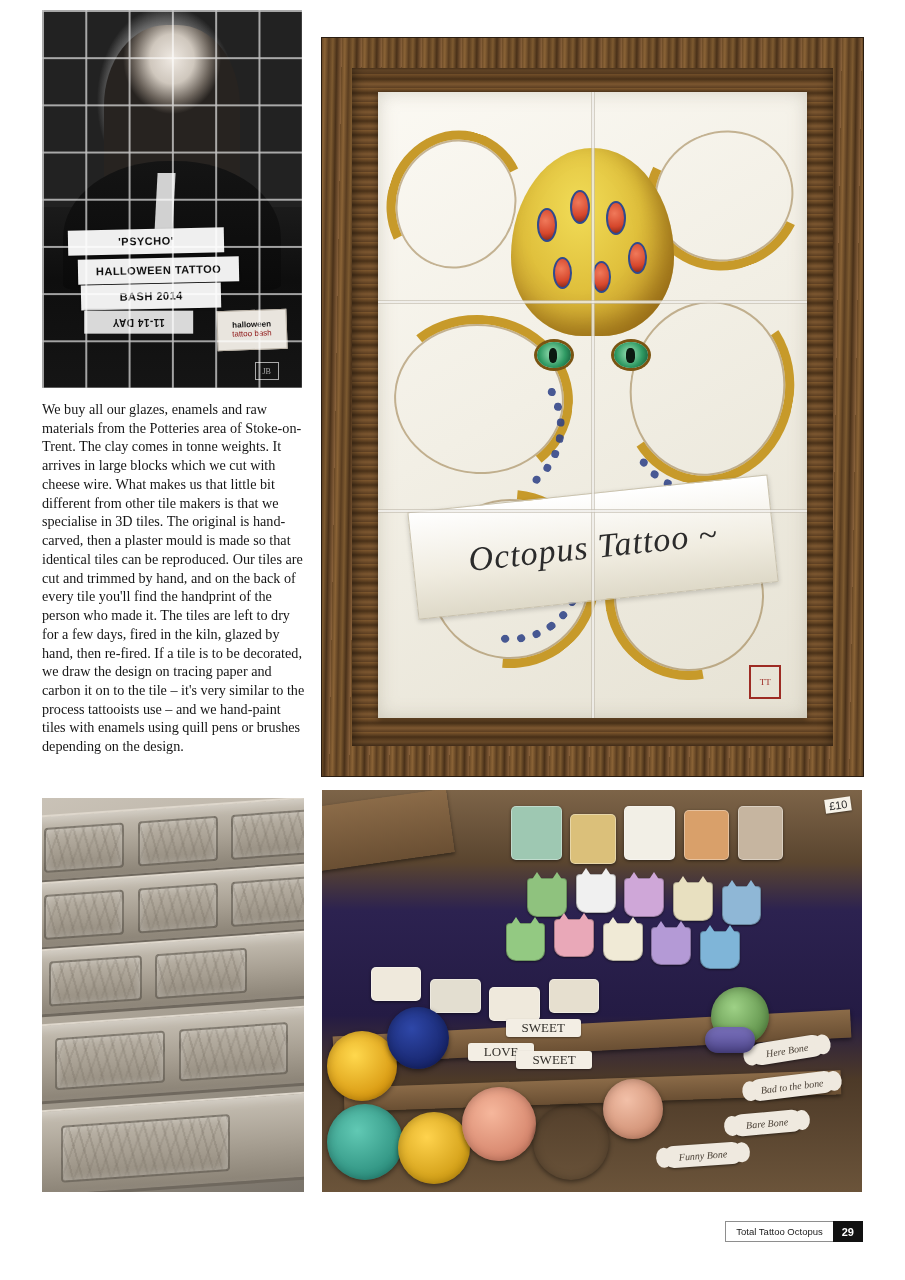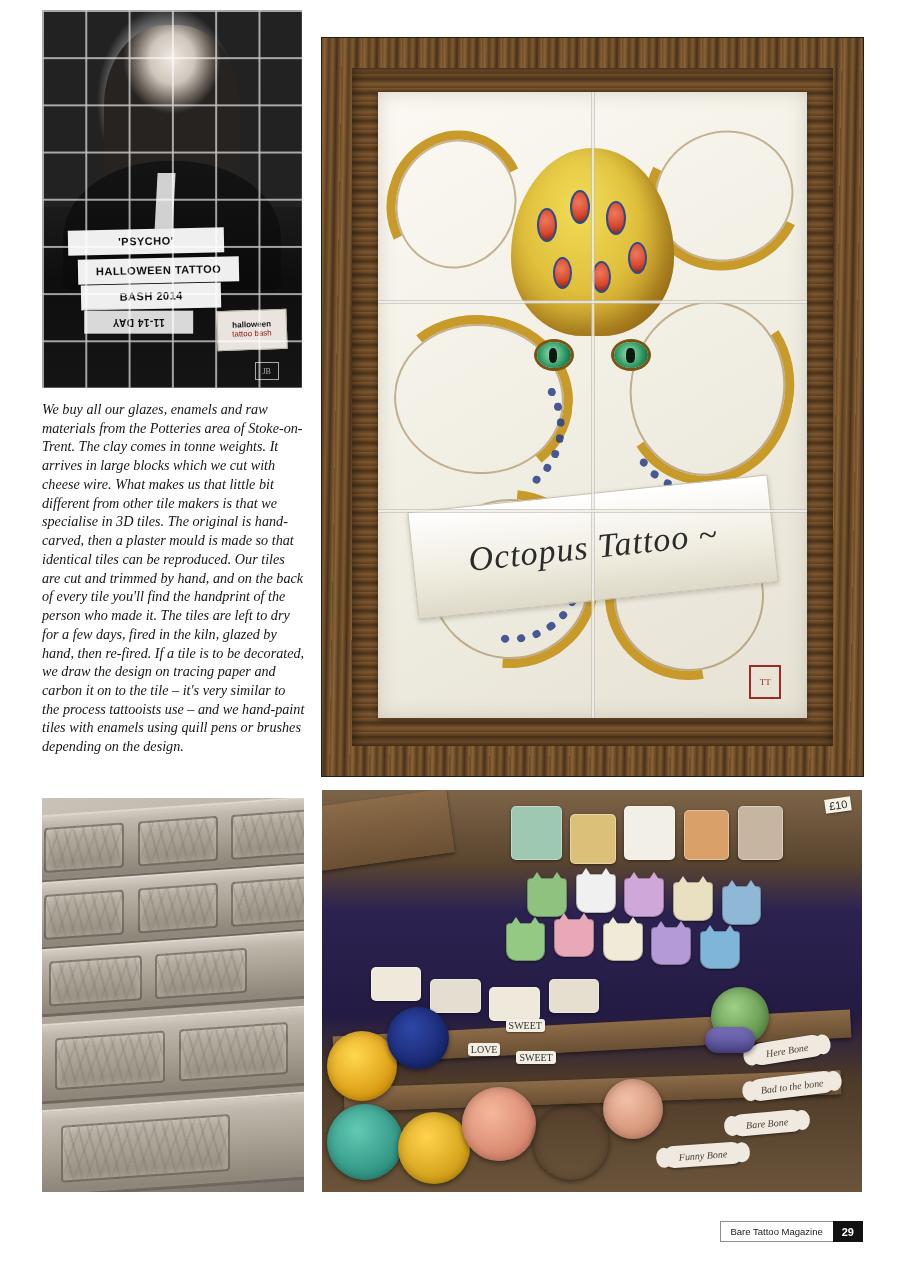--- a/index.html
+++ b/index.html
@@ -163,21 +163,20 @@
     color: #a51f34;
     line-height: 1.25;
   }
   .article p {
     margin: 0;
     font-size: 14.2px;
     line-height: 1.32;
     color: #151515;
     text-align: left;
     hyphens: auto;
-    font-style: italic;
   }
 
   
   .photo-octopus {
     position: absolute;
     left: 322px;
     top: 38px;
     width: 541px;
     height: 738px;
     background: #3a2a1b;
@@ -415,25 +414,25 @@
     width: 16px; height: 20px;
     background: #efe9df;
     border-radius: 50%;
     top: 1px;
   }
   .bone-tag::before { left: -7px; }
   .bone-tag::after  { right: -7px; }
   .heart-tag {
     position: absolute;
     font-family: "Liberation Serif", serif;
-    font-size: 10px;
+    font-size: 13px;
     color: #33302b;
     background: #f3eee4;
     border-radius: 3px;
-    padding: 1px 3px;
+    padding: 1px 16px;
     box-shadow: 0 1px 2px rgba(0,0,0,.4);
   }
   .price-tag {
     position: absolute;
     font-family: "Liberation Sans", sans-serif;
     font-size: 11px;
     color: #2b2b2b;
     background: #f6f2e8;
     padding: 1px 4px;
     transform: rotate(-8deg);
@@ -612,15 +611,15 @@
   <div class="coaster" style="left:1%;top:78%;width:76px;height:76px;background:radial-gradient(circle at 40% 35%,#61c9b4,#2c8f7e 75%);"></div>
   <div class="coaster" style="left:14%;top:80%;width:72px;height:72px;background:radial-gradient(circle at 40% 35%,#ffd34d,#cf9b13 75%);"></div>
   <div class="coaster" style="left:26%;top:74%;width:74px;height:74px;background:radial-gradient(circle at 40% 35%,#f6b79c,#d4836a 75%);"></div>
   <div class="coaster" style="left:39%;top:78%;width:76px;height:76px;background:radial-gradient(circle at 40% 35%,#b8dc8a,#6fa martin 0%,#6fa44e 75%);"></div>
   <div class="coaster" style="left:52%;top:72%;width:60px;height:60px;background:radial-gradient(circle at 40% 35%,#f2c0a8,#cf8e72 75%);"></div>
   <div class="coaster" style="left:72%;top:49%;width:58px;height:58px;background:radial-gradient(circle at 40% 35%,#9ed186,#5d8f48 75%);"></div>
   <div class="coaster" style="left:71%;top:59%;width:50px;height:26px;background:linear-gradient(180deg,#7f76c4,#4b4386);border-radius:25px;"></div>
 </div>
 
 <div class="footer">
-  <div class="footer-mag">Bare Tattoo Magazine</div>
+  <div class="footer-mag">Total Tattoo Octopus</div>
   <div class="footer-page">29</div>
 </div>
 
 </body></html>

